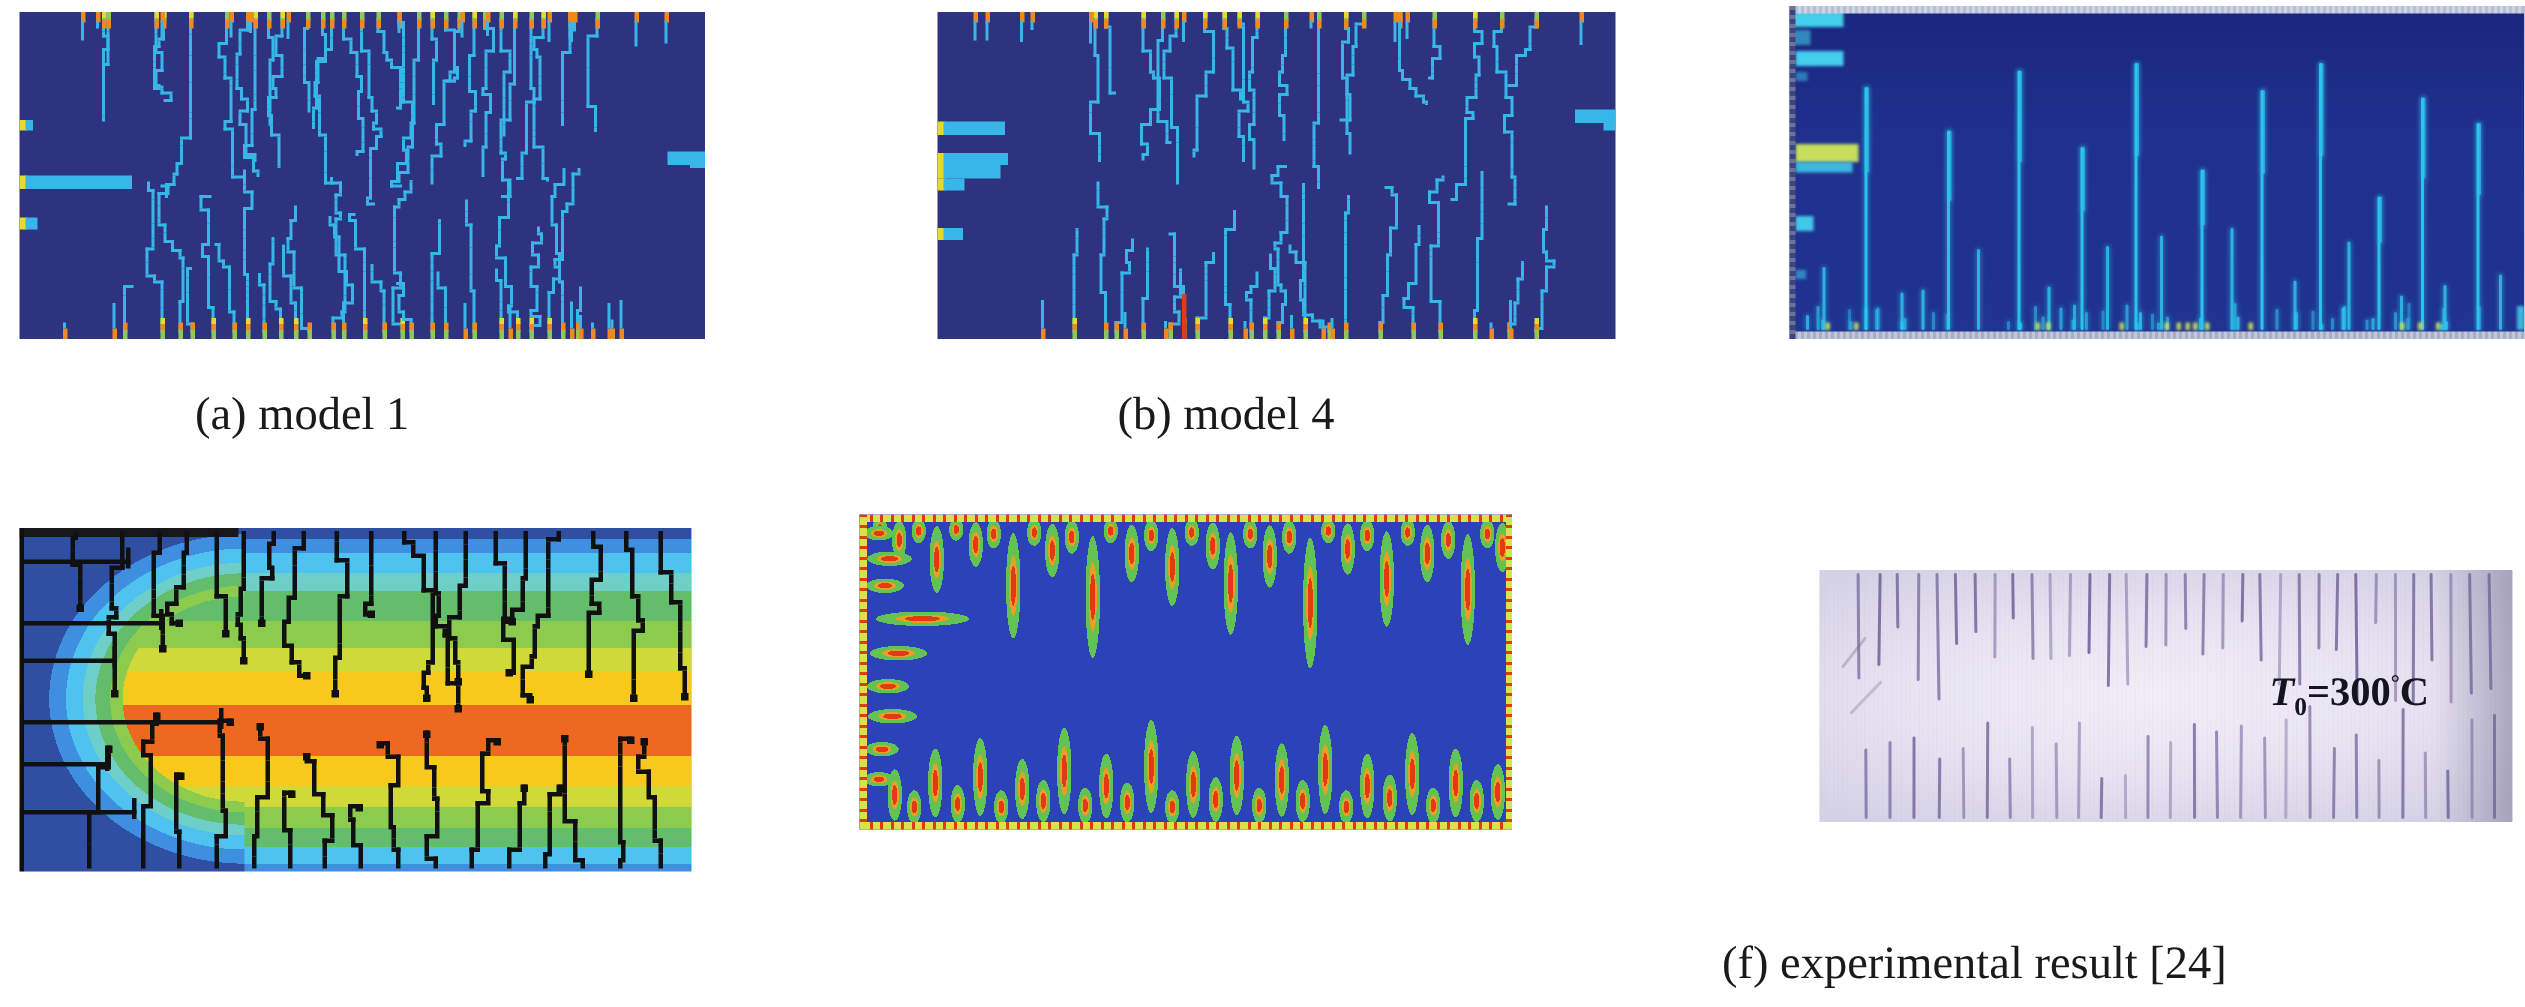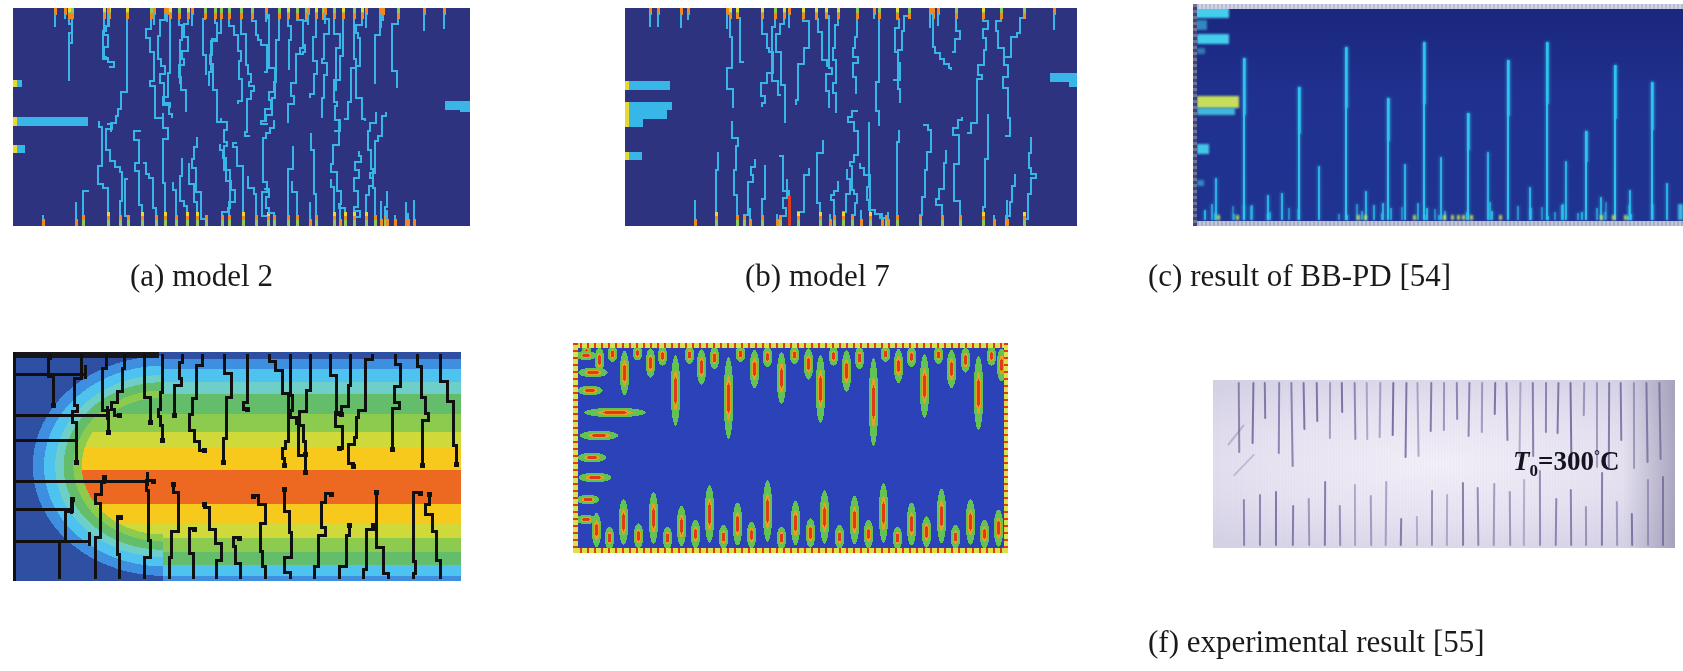--- a/index.html
+++ b/index.html
@@ -1177,21 +1177,21 @@
         <div class="hot2" style="left: 0px; top: 72px; width: 5px; height: 7px;"></div>
         <div class="lobe" style="left: 4px; top: 72px; width: 5px; height: 7px;"></div>
         <div class="hot2" style="left: 0px; top: 109px; width: 5px; height: 9px;"></div>
         <div class="lobe" style="left: 4px; top: 109px; width: 71px; height: 9px;"></div>
         <div class="hot2" style="left: 0px; top: 137px; width: 5px; height: 8px;"></div>
         <div class="lobe" style="left: 4px; top: 137px; width: 8px; height: 8px;"></div>
         <div class="lobe" style="left: 432px; top: 93px; width: 25px; height: 9px;"></div>
         <div class="lobe" style="left: 447px; top: 97px; width: 10px; height: 7px;"></div>
       </div>
   </div>
-  <div class="caption" style="left:130px;top:258px;">(a) model 2</div>
+  <div class="caption" style="left:130px;top:258px;">(a) model 1</div>
 
   <div class="panel pd" id="panel-b" style="left:625px;top:8px;width:452px;height:218px;">
     <div class="field" id="fb">
         <div class="crack" style="left: 104px; top: 4px; width: 2px; height: 10px;"></div>
         <div class="crack" style="left: 104px; top: 14px; width: 2px; height: 6px;"></div>
         <div class="crack" style="left: 104px; top: 20px; width: 2px; height: 10px;"></div>
         <div class="crack" style="left: 104px; top: 28px; width: 4px; height: 2px;"></div>
         <div class="crack" style="left: 106px; top: 30px; width: 2px; height: 10px;"></div>
         <div class="crack" style="left: 106px; top: 40px; width: 2px; height: 4px;"></div>
         <div class="crack" style="left: 106px; top: 44px; width: 2px; height: 8px;"></div>
@@ -1927,21 +1927,21 @@
         <div class="lobe" style="left: 4px; top: 102px; width: 38px; height: 9px;"></div>
         <div class="hot2" style="left: 0px; top: 111px; width: 5px; height: 8px;"></div>
         <div class="lobe" style="left: 4px; top: 111px; width: 14px; height: 8px;"></div>
         <div class="hot2" style="left: 0px; top: 144px; width: 5px; height: 8px;"></div>
         <div class="lobe" style="left: 4px; top: 144px; width: 13px; height: 8px;"></div>
         <div class="lobe" style="left: 425px; top: 65px; width: 27px; height: 9px;"></div>
         <div class="lobe" style="left: 444px; top: 72px; width: 8px; height: 7px;"></div>
         <div class="hotred" style="left: 163px; top: 188px; width: 3px; height: 30px;"></div>
       </div>
   </div>
-  <div class="caption" style="left:745px;top:258px;">(b) model 7</div>
+  <div class="caption" style="left:745px;top:258px;">(b) model 4</div>
 
   <div class="panel bbpd" id="panel-c" style="left:1193px;top:4px;width:490px;height:222px;">
     <div class="gradoverlay"></div>
     <div class="field" id="fc">
         <div class="crk" style="left: 50px; top: 54px; width: 2px; height: 162px; opacity: 0.95;"></div>
         <div class="crk" style="left: 51px; top: 54px; width: 2px; height: 57px; opacity: 0.7;"></div>
         <div class="crk" style="left: 105px; top: 83px; width: 2px; height: 133px; opacity: 0.95;"></div>
         <div class="crk" style="left: 106px; top: 83px; width: 2px; height: 47px; opacity: 0.7;"></div>
         <div class="crk" style="left: 152px; top: 43px; width: 2px; height: 173px; opacity: 0.95;"></div>
         <div class="crk" style="left: 153px; top: 43px; width: 2px; height: 61px; opacity: 0.7;"></div>
@@ -2041,21 +2041,20 @@
         <div class="patchy" style="left: 4px; top: 92px; width: 42px; height: 12px; opacity: 0.95;"></div>
         <div class="patch" style="left: 4px; top: 104px; width: 38px; height: 7px; opacity: 0.8;"></div>
         <div class="patch" style="left: 4px; top: 140px; width: 12px; height: 10px; opacity: 0.9;"></div>
         <div class="patch" style="left: 4px; top: 176px; width: 7px; height: 6px; opacity: 0.5;"></div>
         <div class="patch" style="left: 485px; top: 200px; width: 5px; height: 16px; opacity: 0.8;"></div>
       </div>
     <div class="topstrip"></div>
     <div class="botstrip"></div>
     <div class="leftstrip"></div>
   </div>
-  <div class="caption" style="left:1148px;top:258px;">(c) result of BB-PD [54]</div>
 
   <div class="panel fem" id="panel-d" style="left:13px;top:352px;width:448px;height:229px;">
     <div class="bands"></div>
     <div class="leftcap"></div>
     <div class="darktop"></div>
     <div class="field" id="fd">
         <div class="crackline" style="left: 36px; top: 2px; width: 3px; height: 6px;"></div>
         <div class="crackline" style="left: 34px; top: 5px; width: 5px; height: 3px;"></div>
         <div class="crackline" style="left: 34px; top: 8px; width: 3px; height: 7px;"></div>
         <div class="crackline" style="left: 34px; top: 15px; width: 3px; height: 11px;"></div>
@@ -2657,15 +2656,15 @@
         <div class="fcrk" style="left: 418px; top: 133px; width: 2px; height: 33px; opacity: 0.83; transform: rotate(-0.572712deg);"></div>
         <div class="fcrk" style="left: 434px; top: 99px; width: 2px; height: 67px; opacity: 0.53; transform: rotate(-0.108967deg);"></div>
         <div class="fcrk" style="left: 449px; top: 96px; width: 2px; height: 70px; opacity: 0.8; transform: rotate(0.0247344deg);"></div>
         <div class="fcrk" style="left: 22px; top: 42px; width: 2px; height: 26px; opacity: 0.35; transform: rotate(38deg);"></div>
         <div class="fcrk" style="left: 30px; top: 70px; width: 2px; height: 30px; opacity: 0.3; transform: rotate(44deg);"></div>
       </div>
     <div class="grain"></div>
     <div class="vig"></div>
     <div class="label" id="templabel" style="left:300px;top:66px;"><i>T</i><sub>0</sub>=300<span class="deg">°</span>C</div>
   </div>
-  <div class="caption" style="left:1148px;top:624px;">(f) experimental result [55]</div>
+  <div class="caption" style="left:1148px;top:624px;">(f) experimental result [24]</div>
 
 </div>
 
 </body></html>

